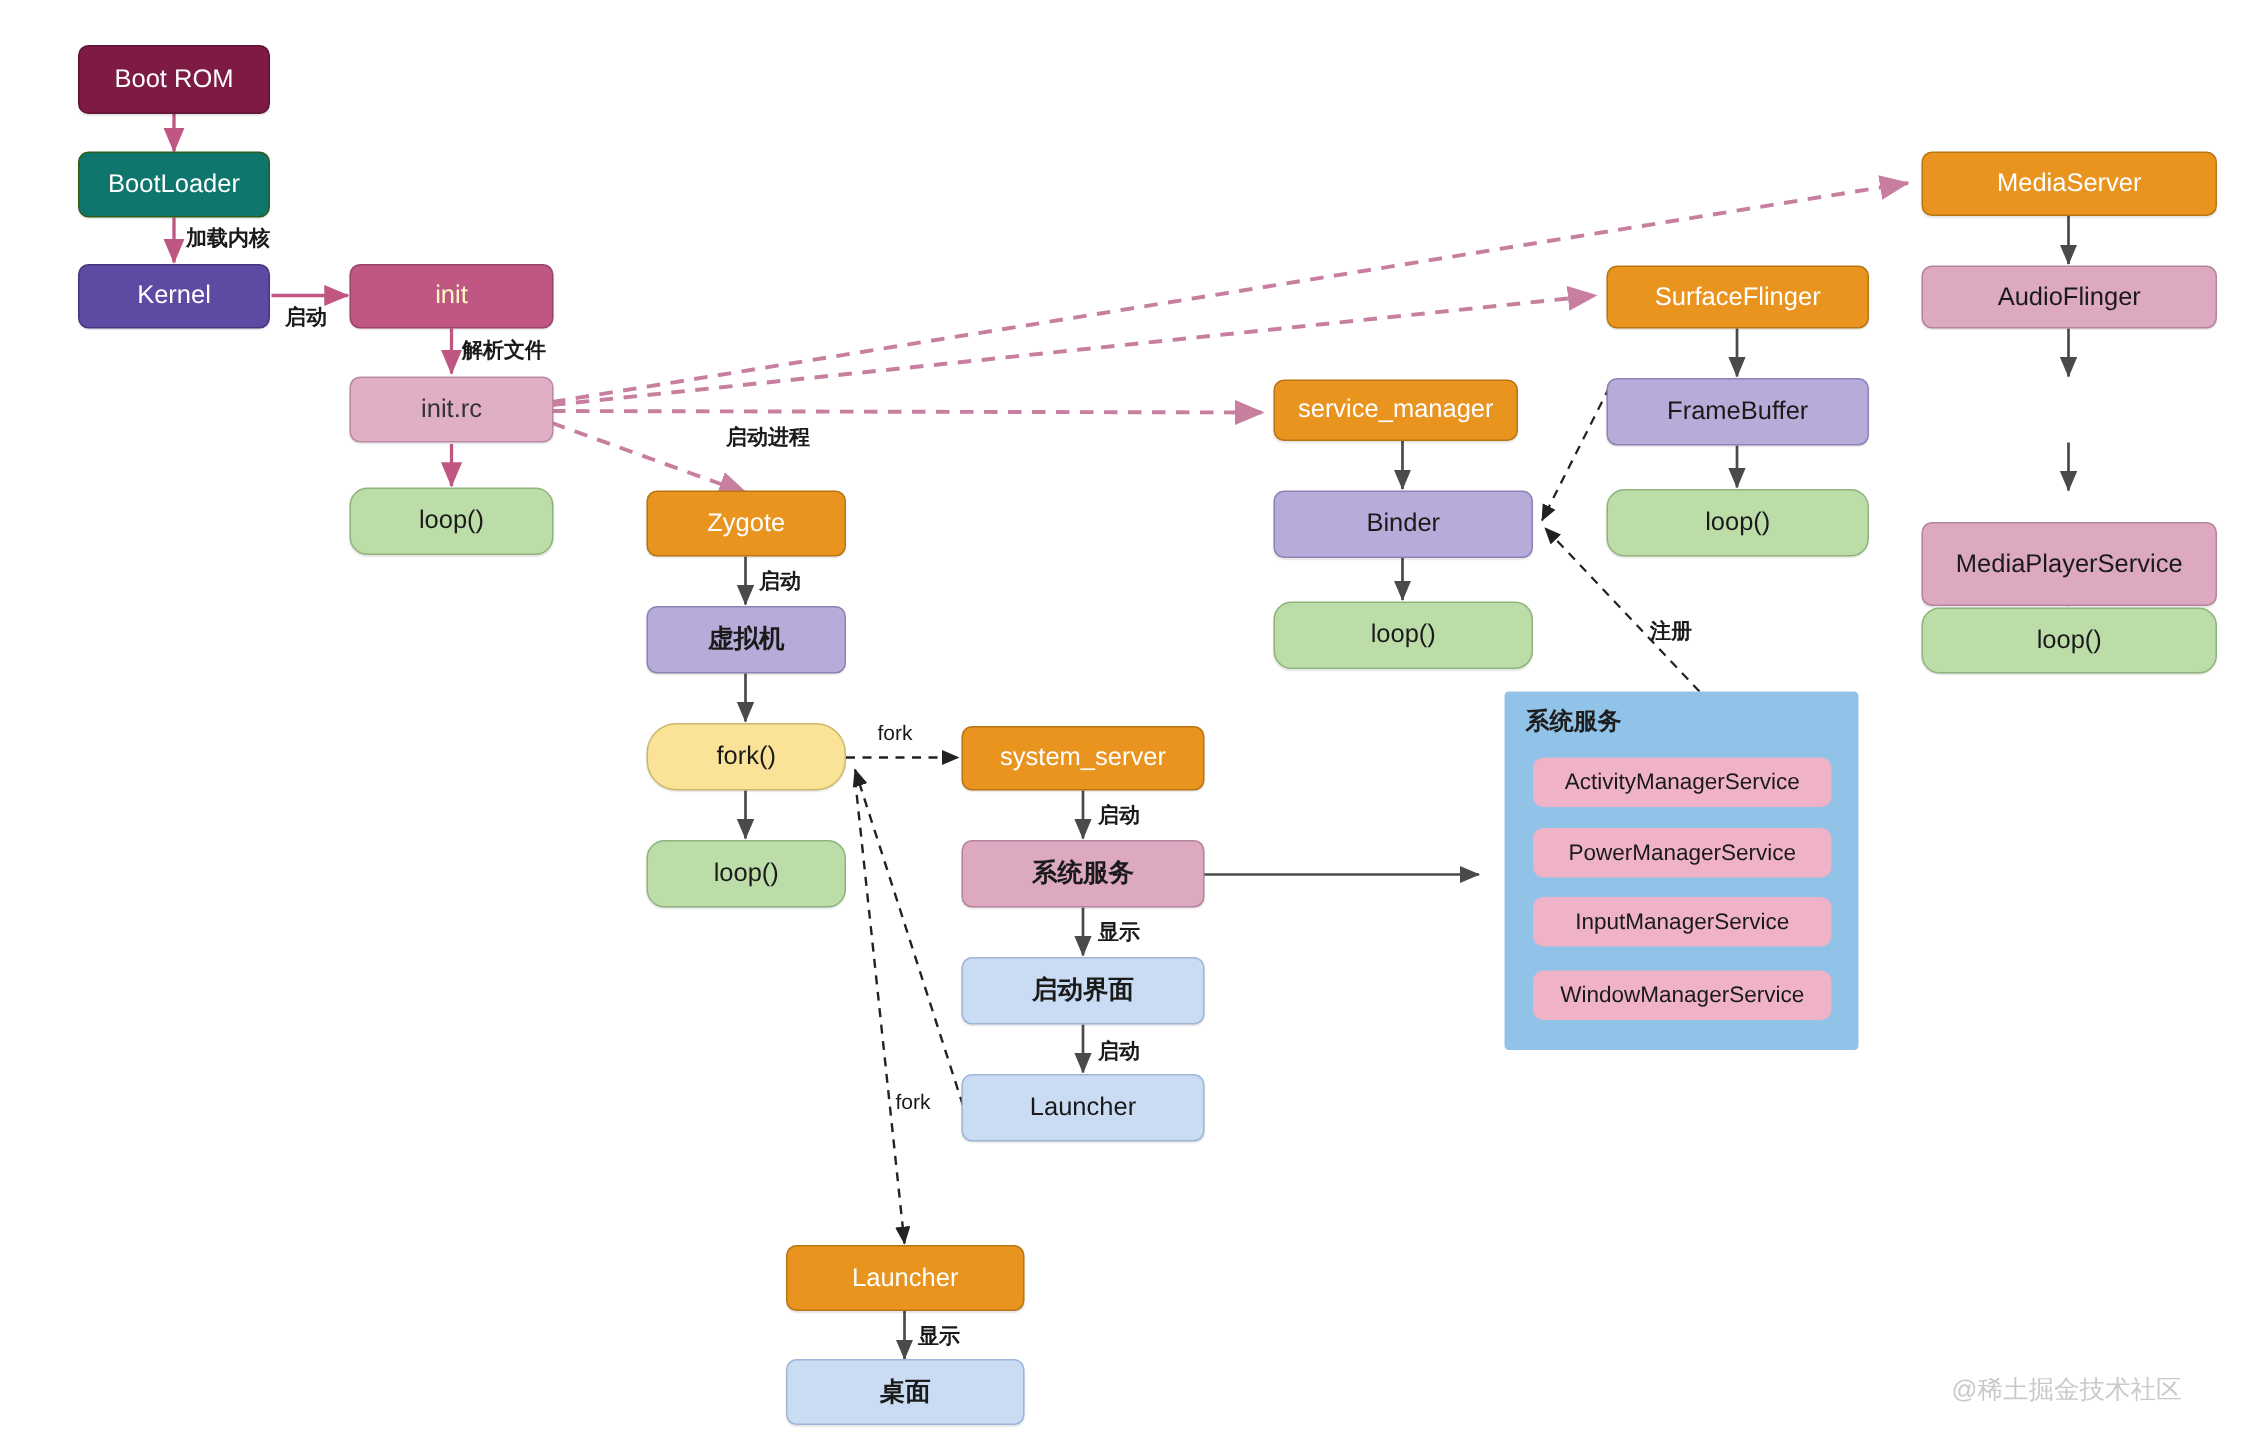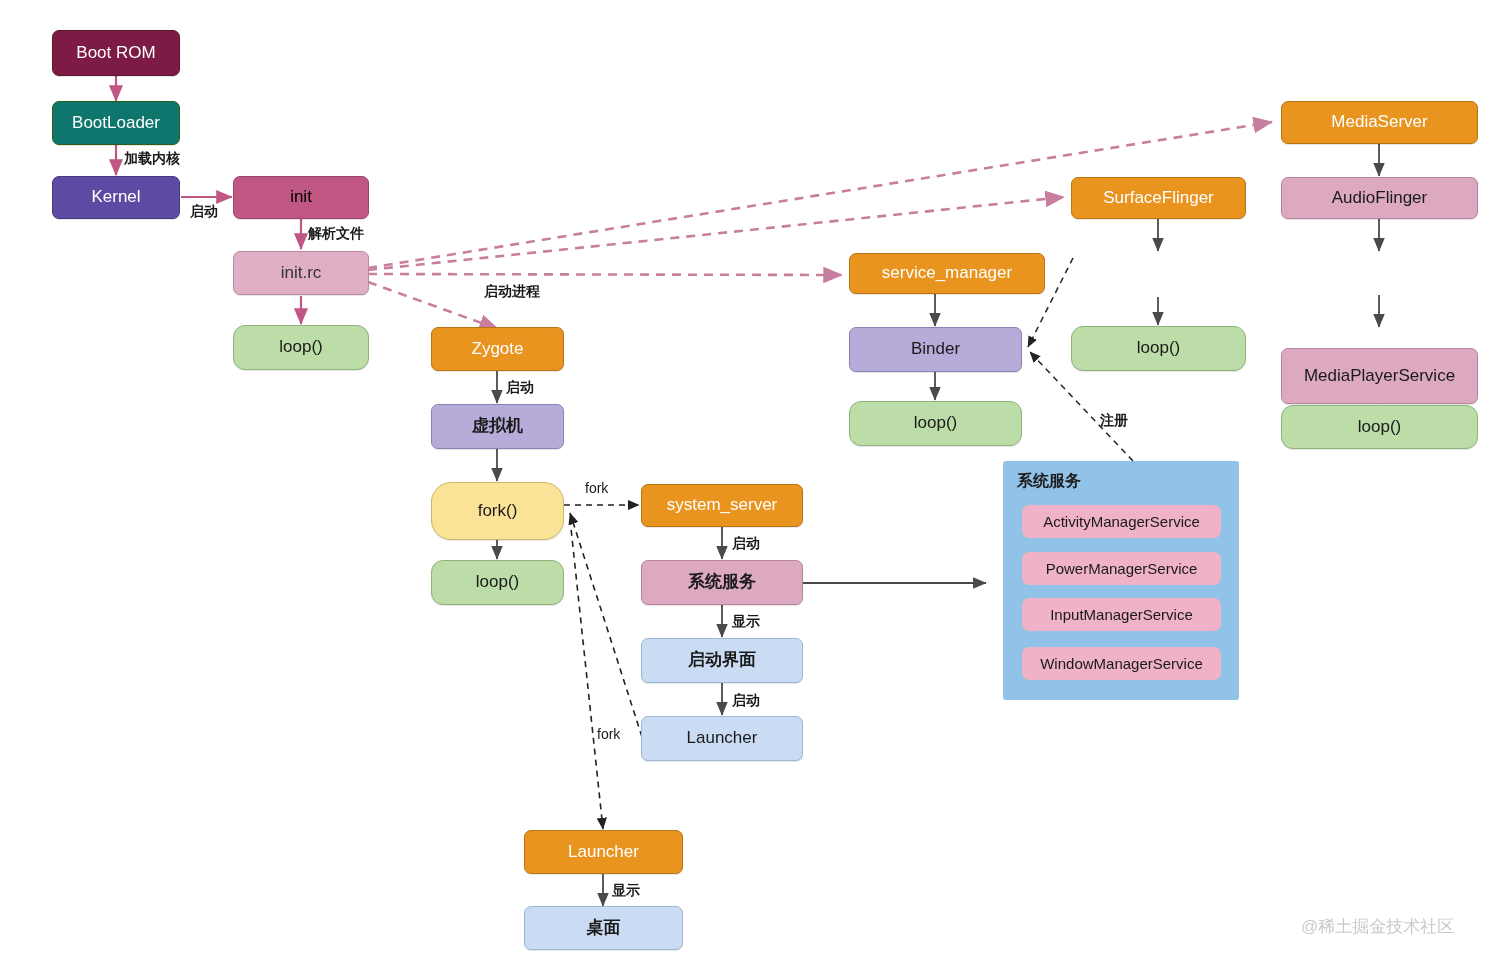--- a/index.html
+++ b/index.html
@@ -36,21 +36,21 @@
     font-size: 17px;
     line-height: 1.1;
     border: 1px solid rgba(80,70,80,0.55);
     box-shadow: 0 1px 1px rgba(0,0,0,0.10);
     white-space: nowrap;
   }
   .node.cn { font-size: 17px; font-weight: 600; }
   .n-bootrom     { background:#7d1b44; color:#ffffff; border-color:#5d1433; }
   .n-bootloader  { background:#0f766e; color:#ffffff; border-color:#2c5e16; }
   .n-kernel      { background:#5d4ba3; color:#ffffff; border-color:#463781; }
-  .n-init        { background:#bf5782; color:#000000; border-color:#9c4568; }
+  .n-init        { background:#bf5782; color:#fef9c3; border-color:#9c4568; }
   .n-pinklight   { background:#e0afc6; color:#333333; border-color:#b98aa1; }
   .n-green       { background:#bcdca8; color:#1a1a1a; border-color:#8fb47b;border-radius:12px; }
   .n-orange      { background:#e8941f; color:#ffffff; border-color:#b97512; }
   .n-purple      { background:#b7acd9; color:#1a1a1a; border-color:#8d82b3; }
   .n-yellow      { background:#fae396; color:#1a1a1a; border-color:#ccb76c; }
   .n-blue        { background:#cadcf3; color:#1a1a1a; border-color:#9db6d6; }
   .n-rose        { background:#dca9c0; color:#1a1a1a; border-color:#b5melt; border-color:#b4849c; }
 
   .panel {
     position: absolute;
@@ -187,21 +187,21 @@
   </div>
 
   <div class="node n-orange" style="left:431px; top:327px; width:133px; height:44px;">
     <span>Zygote</span>
   </div>
 
   <div class="node n-purple cn" style="left:431px; top:404px; width:133px; height:45px;">
     <span>虚拟机</span>
   </div>
 
-  <div class="node n-yellow" style="left:431px; top:482px; width:133px; height:58px;border-radius:20px;">
+  <div class="node n-yellow" style="left:431px; top:482px; width:133px; height:45px;border-radius:20px;">
     <span>fork()</span>
   </div>
 
   <div class="node n-green" style="left:431px; top:560px; width:133px; height:45px;">
     <span>loop()</span>
   </div>
 
   <div class="node n-orange" style="left:641px; top:484px; width:162px; height:43px;">
     <span>system_server</span>
   </div>
@@ -219,36 +219,39 @@
   </div>
 
   <div class="node n-orange" style="left:524px; top:830px; width:159px; height:44px;">
     <span>Launcher</span>
   </div>
 
   <div class="node n-blue cn" style="left:524px; top:906px; width:159px; height:44px;">
     <span>桌面</span>
   </div>
 
-  <div class="node n-orange" style="left:849px; top:253px; width:196px; height:41px;text-align:right;">
+  <div class="node n-orange" style="left:849px; top:253px; width:163px; height:41px;text-align:right;">
     <span>service_manager</span>
   </div>
 
   <div class="node n-purple" style="left:849px; top:327px; width:173px; height:45px;">
     <span>Binder</span>
   </div>
 
   <div class="node n-green" style="left:849px; top:401px; width:173px; height:45px;">
     <span>loop()</span>
   </div>
 
   <div class="node n-orange" style="left:1071px; top:177px; width:175px; height:42px;">
     <span>SurfaceFlinger</span>
   </div>
 
+  <div class="node n-purple" style="left:1071px; top:252px; width:175px; height:45px;">
+    <span>FrameBuffer</span>
+  </div>
 
   <div class="node n-green" style="left:1071px; top:326px; width:175px; height:45px;">
     <span>loop()</span>
   </div>
 
   <div class="node n-orange" style="left:1281px; top:101px; width:197px; height:43px;">
     <span>MediaServer</span>
   </div>
 
   <div class="node n-rose" style="left:1281px; top:177px; width:197px; height:42px;">

